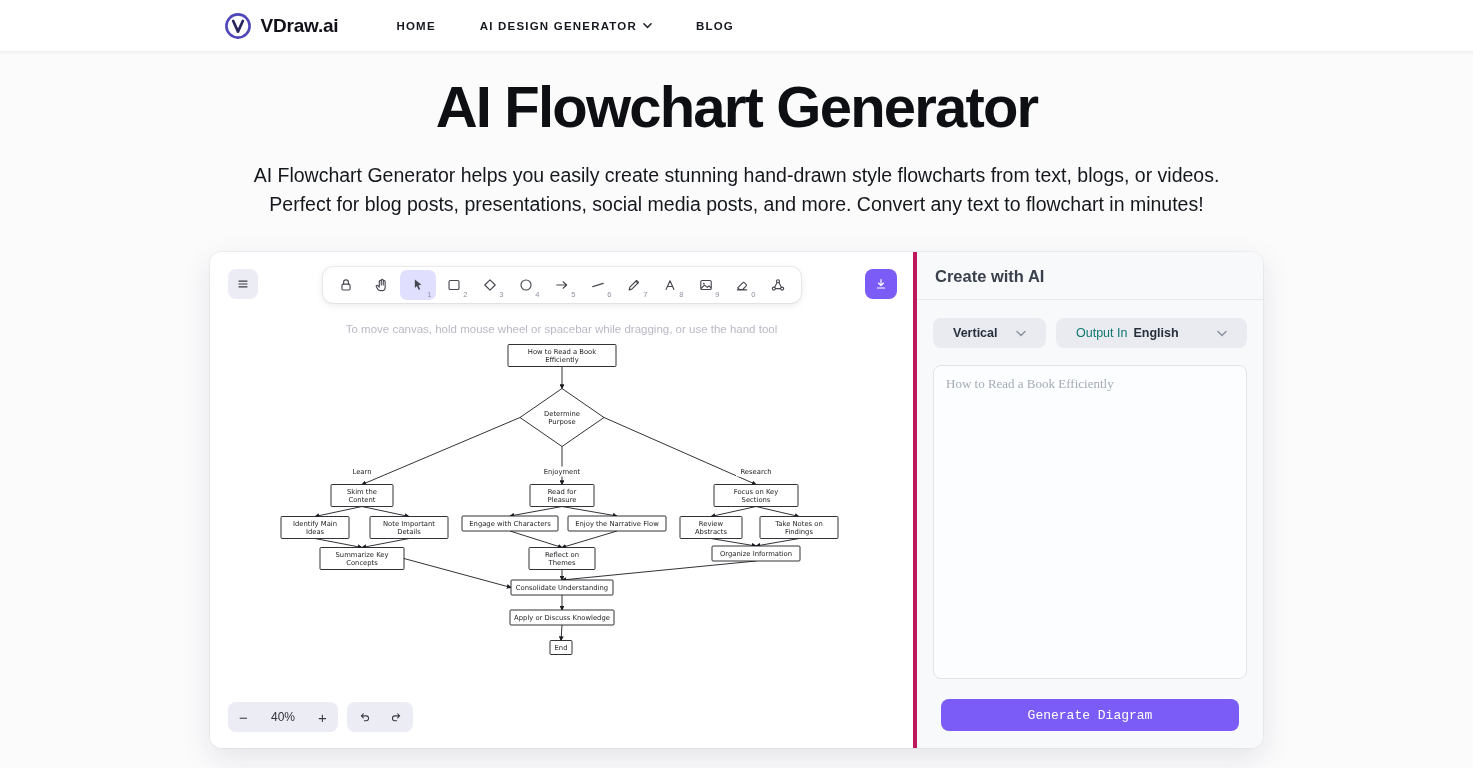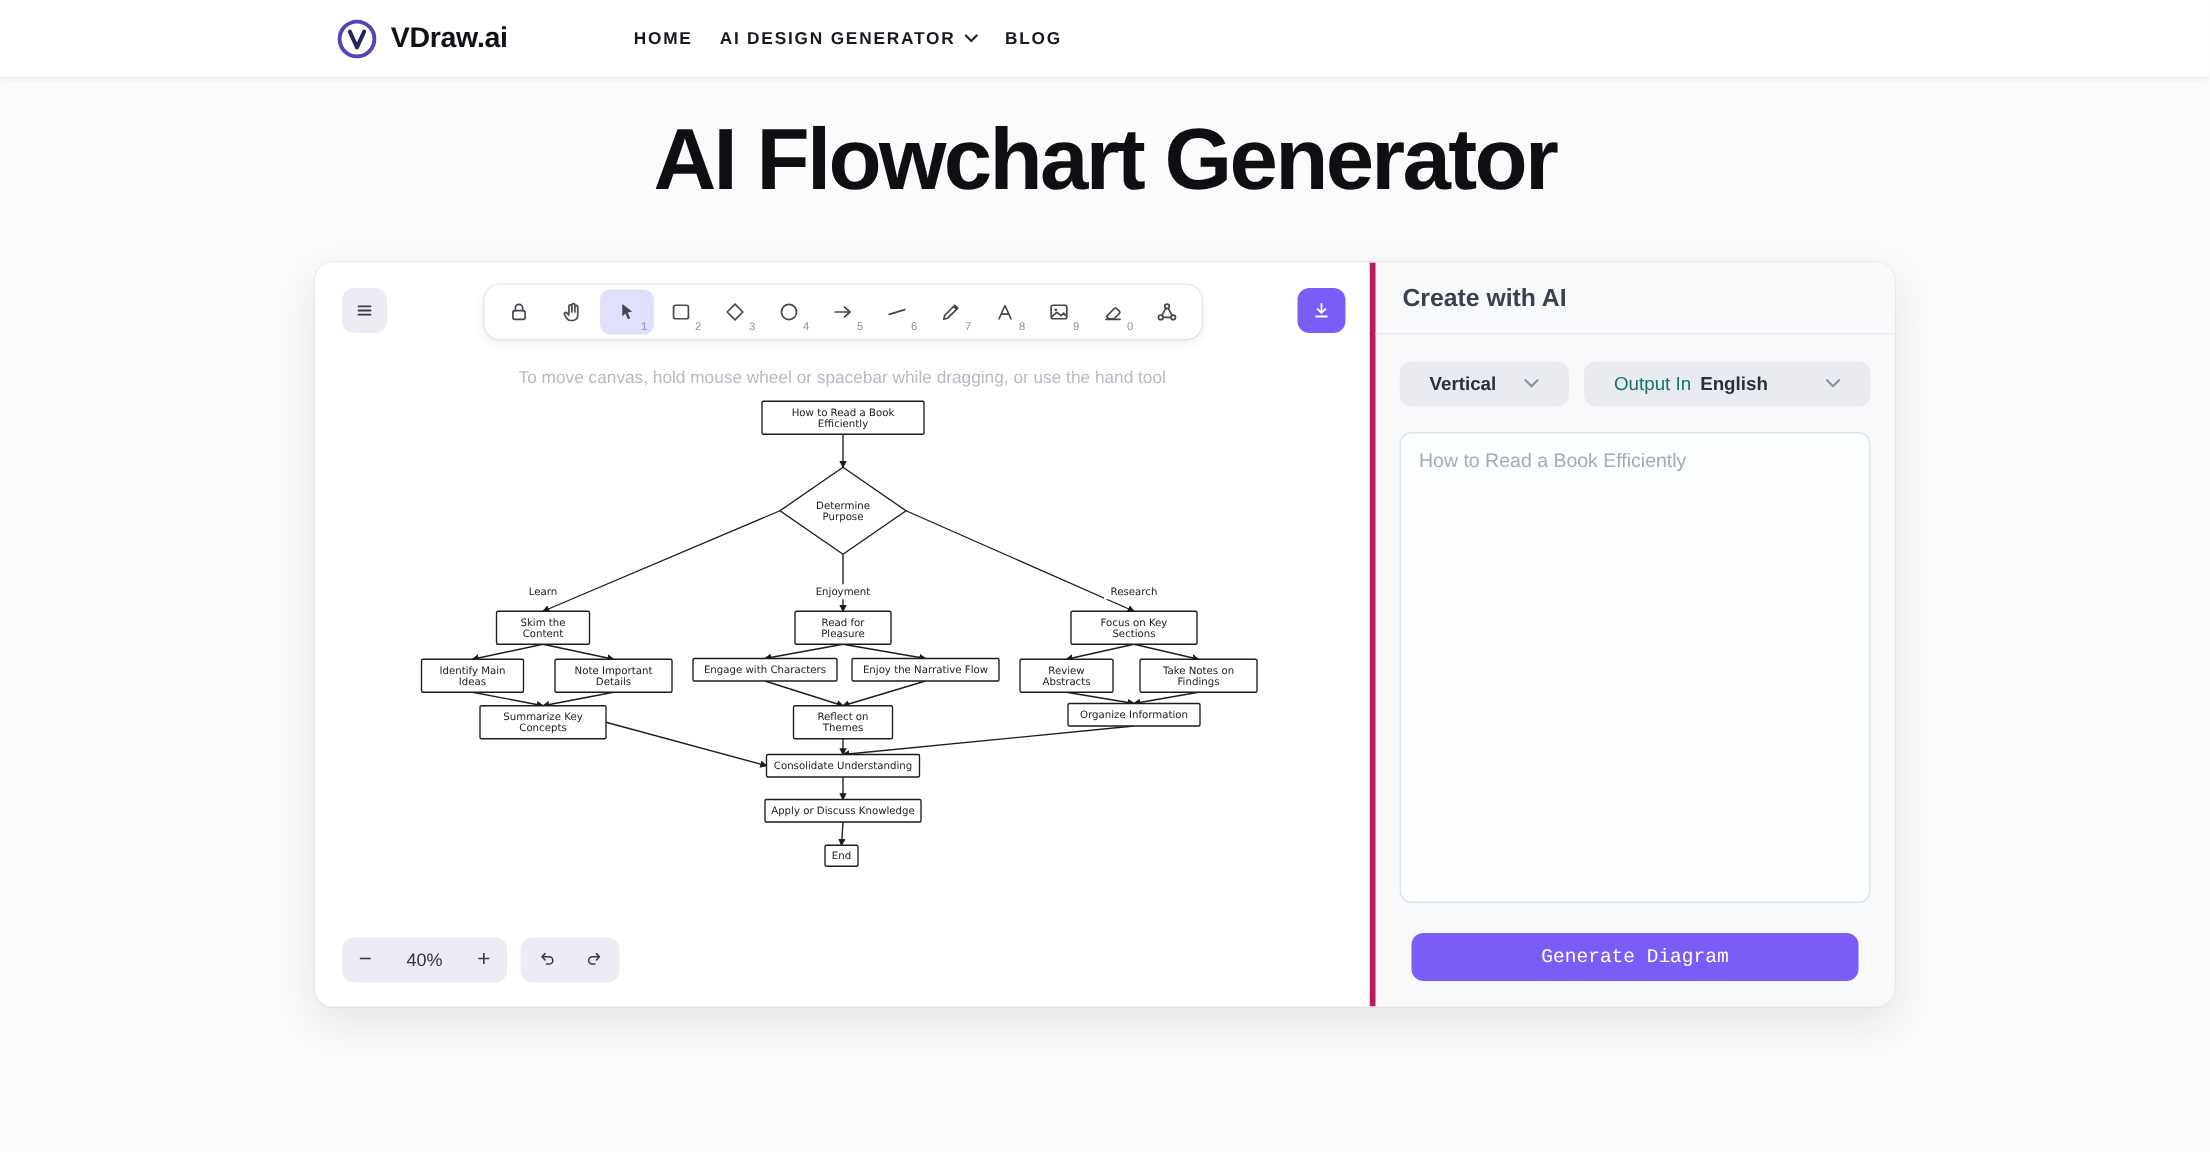--- a/index.html
+++ b/index.html
@@ -5,21 +5,21 @@
   *{box-sizing:border-box;margin:0;padding:0}
   :root{--accent:#7c5cf6;--tool-active:#e0dffe}
   html,body{width:1473px;height:768px}
   body{font-family:"Liberation Sans",sans-serif;background:#fbfbfc;color:#15181e;overflow:hidden}
 
   
   .topnav{height:52px;background:#fff;border-bottom:1px solid #efeff2;box-shadow:0 1px 3px rgba(20,20,40,.05);display:flex;align-items:center;position:relative;z-index:5}
   .nav-inner{width:1026px;margin:0 auto;display:flex;align-items:center}
   .brand{display:flex;align-items:center;gap:9px;cursor:pointer}
   .brand-name{font-size:19px;font-weight:700;color:#101018;letter-spacing:-.2px}
-  .nav-menu{display:flex;align-items:flex-end;gap:18px;margin-left:84px}
+  .nav-menu{display:flex;align-items:flex-end;gap:44px;margin-left:58px}
   .nav-item{display:flex;align-items:center;gap:6px;font-size:11.5px;font-weight:700;letter-spacing:1.2px;color:#15181e;cursor:pointer;white-space:nowrap}
 
   
   .hero{text-align:center;padding-top:22px}
   .hero h1{font-size:58px;font-weight:700;letter-spacing:-1.8px;color:#0d0f13;line-height:1.15}
   .hero-sub{margin:20px auto 0;font-size:19.5px;line-height:1.48;color:#14171c;max-width:980px}
 
   
   .workspace{width:1053px;height:496px;margin:34px auto 0;background:#fff;border-radius:12px;box-shadow:0 10px 30px rgba(30,30,60,.10),0 0 0 1px rgba(0,0,0,.04);display:flex;overflow:hidden}
   .canvas{flex:1;position:relative;background:#fff}
@@ -45,21 +45,21 @@
   
   .ai-panel{width:350px;background:#f8f9fb;border-left:4px solid #be185d;display:flex;flex-direction:column}
   .ai-header{padding:15px 18px 13px;font-size:16.5px;font-weight:700;color:#3a414d;border-bottom:1px solid #e8eaee}
   .ai-controls{display:flex;gap:10px;margin:18px 16px 0}
   .select-pill{height:30px;background:#e9ebf1;border-radius:8px;display:flex;align-items:center;justify-content:space-between;padding:0 20px;font-size:12.5px;cursor:pointer}
   .select-pill .val{font-weight:700;color:#27303c}
   .select-pill .lbl{color:#0f766e;font-weight:400;margin-right:6px}
   .select-left{display:flex;align-items:center}
   .direction{width:113px}
   .language{flex:1}
-  .prompt{margin:17px 16px 0;flex:1;background:#fcfdfe;border:1px solid #dfe3ea;border-radius:8px;padding:10px 12px;font-size:13px;font-family:Liberation Sans, sans-serif;color:#333;resize:none;outline:none}
+  .prompt{margin:17px 16px 0;flex:1;background:#fcfdfe;border:1px solid #dfe3ea;border-radius:8px;padding:10px 12px;font-size:13px;font-family:Liberation Serif, serif;color:#333;resize:none;outline:none}
   .prompt::placeholder{color:#a4acb6}
   .generate-btn{margin:20px 24px 17px;height:32px;border:none;border-radius:8px;background:var(--accent);color:#fff;font-size:13px;font-family:Liberation Mono, monospace;cursor:pointer}
 </style>
 </head>
 <body>
 
 <header class="topnav">
   <div class="nav-inner">
     <div class="brand">
       <svg width="28" height="28" viewBox="0 0 28 28">
@@ -80,20 +80,24 @@
         </div>
         <div class="nav-item">
           <span>BLOG</span>
         </div>
       </nav>
   </div>
 </header>
 
 <section class="hero">
   <h1>AI Flowchart Generator</h1>
+  <div class="hero-sub">
+    <div>AI Flowchart Generator helps you easily create stunning hand-drawn style flowcharts from text, blogs, or videos.</div>
+    <div>Perfect for blog posts, presentations, social media posts, and more. Convert any text to flowchart in minutes!</div>
+  </div>
 </section>
 
 <div class="workspace">
 
   <div class="canvas">
     <button class="menu-btn">
       <svg width="16" height="16" viewBox="0 0 20 20">
         <path d="M5 6.5 h10 M5 10 h10 M5 13.5 h10" stroke="#3a3a44" stroke-width="1.5" stroke-linecap="round" fill="none"></path>
       </svg>
     </button>

